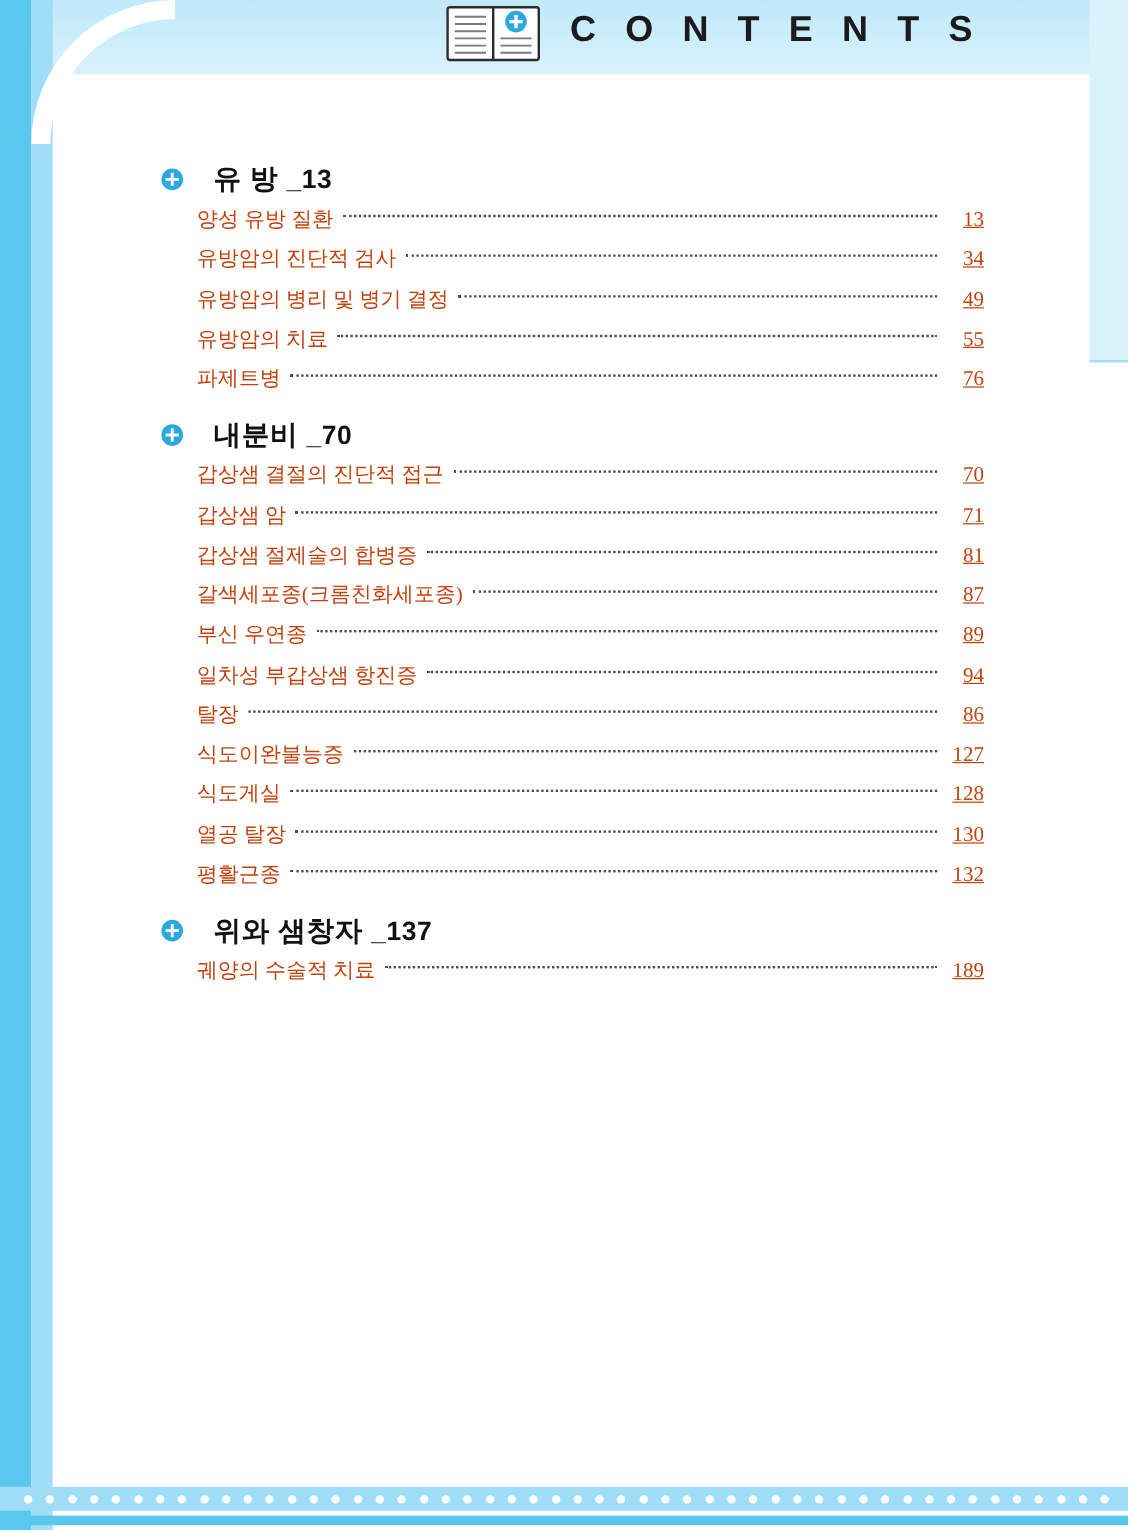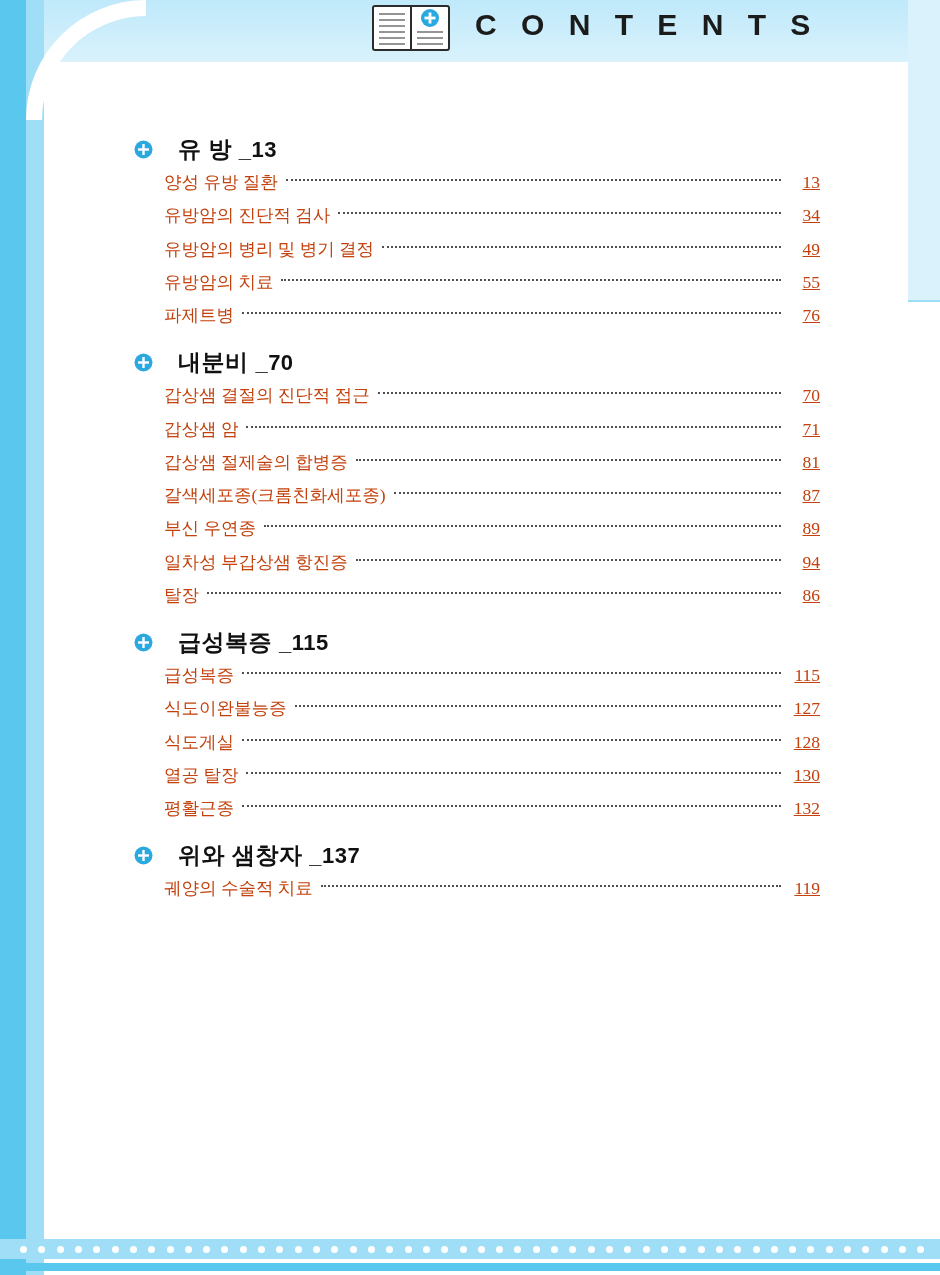--- a/index.html
+++ b/index.html
@@ -319,39 +319,20 @@
     <div class="chapter">
       <div class="entries">
         <div class="entry">
           <span class="label">탈장</span>
           <span class="leader"></span>
           <span class="pageno">86</span>
         </div>
       </div>
     </div>
 
-    <div class="chapter">
-      <div class="chapter-head">
-        <span class="plus-icon">
-          <svg width="19" height="19" viewBox="0 0 19 19">
-            <circle cx="9.5" cy="9.5" r="9" fill="#2aa9e0"></circle>
-            <rect x="8.3" y="4" width="2.4" height="11" fill="#ffffff"></rect>
-            <rect x="4" y="8.3" width="11" height="2.4" fill="#ffffff"></rect>
-          </svg>
-        </span>
-        <span class="chapter-title"><span>급성복증</span> <span class="num">_115</span></span>
-      </div>
-      <div class="entries">
-        <div class="entry">
-          <span class="label">급성복증</span>
-          <span class="leader"></span>
-          <span class="pageno">115</span>
-        </div>
-      </div>
-    </div>
 
     <div class="chapter">
       <div class="entries">
         <div class="entry">
           <span class="label">식도이완불능증</span>
           <span class="leader"></span>
           <span class="pageno">127</span>
         </div>
         <div class="entry">
           <span class="label">식도게실</span>
@@ -379,21 +360,21 @@
             <rect x="8.3" y="4" width="2.4" height="11" fill="#ffffff"></rect>
             <rect x="4" y="8.3" width="11" height="2.4" fill="#ffffff"></rect>
           </svg>
         </span>
         <span class="chapter-title"><span>위와 샘창자</span> <span class="num">_137</span></span>
       </div>
       <div class="entries">
         <div class="entry">
           <span class="label">궤양의 수술적 치료</span>
           <span class="leader"></span>
-          <span class="pageno">119</span>
+          <span class="pageno">189</span>
         </div>
       </div>
     </div>
 
   </div>
 
   <div class="bottom-bar"></div>
   <div class="bottom-bar2"></div>
   <div class="dots">
     <i></i>

